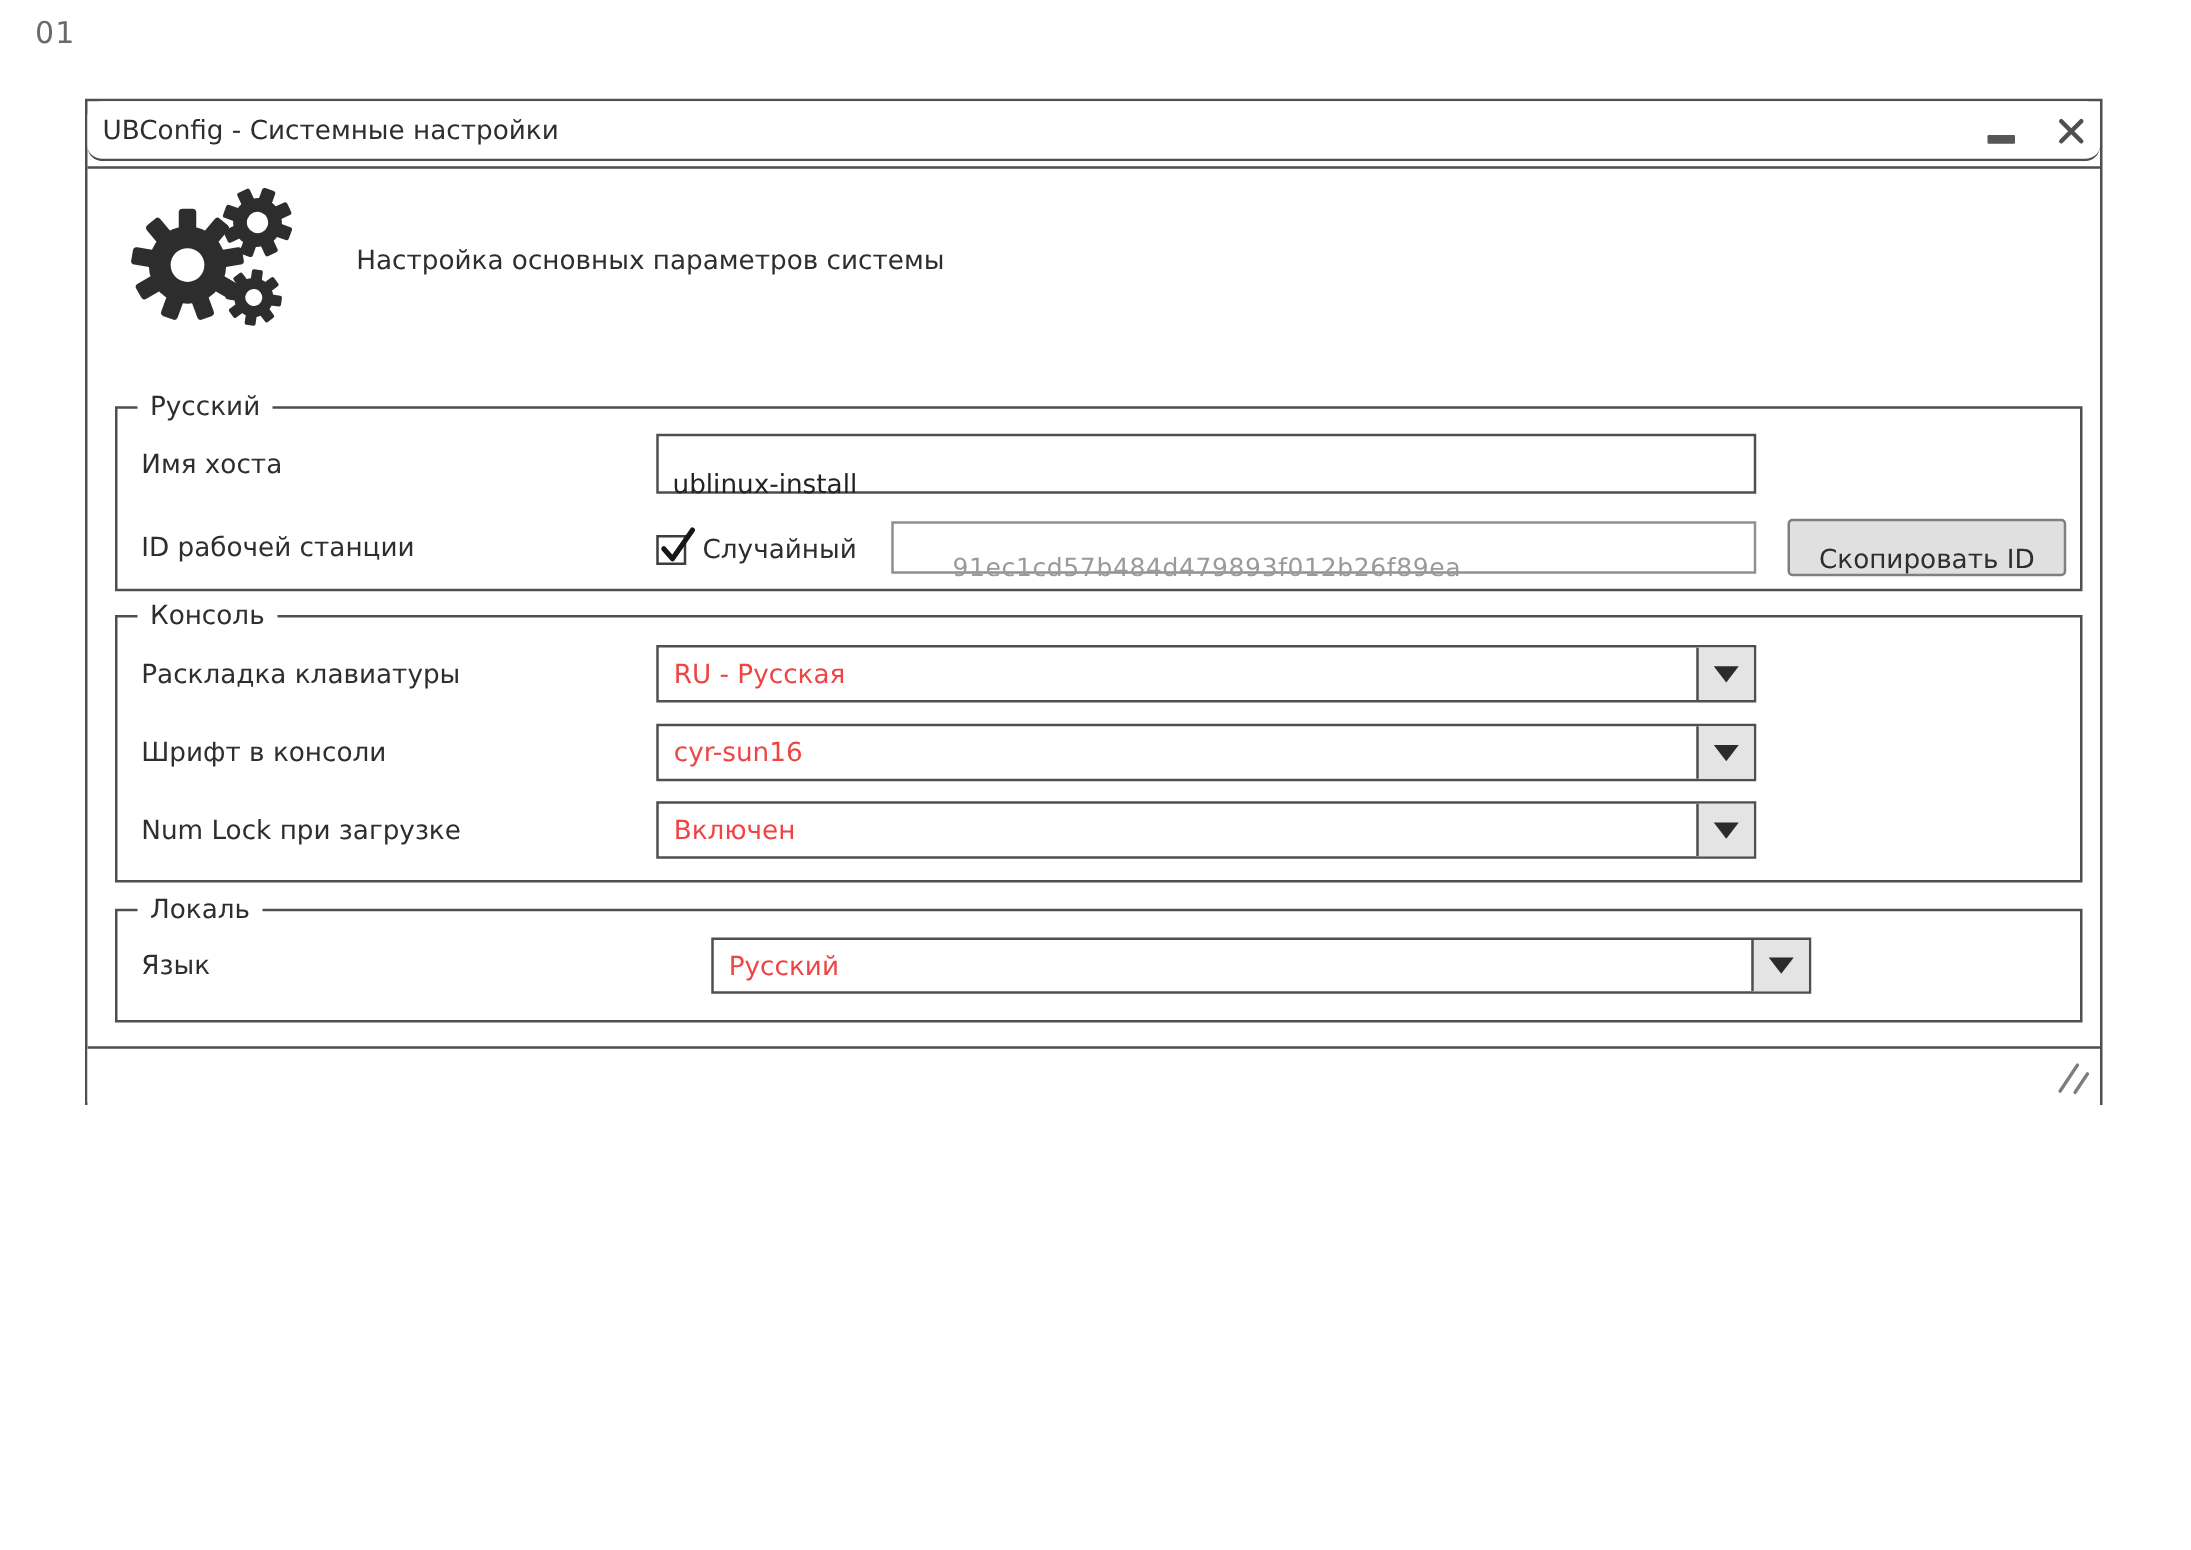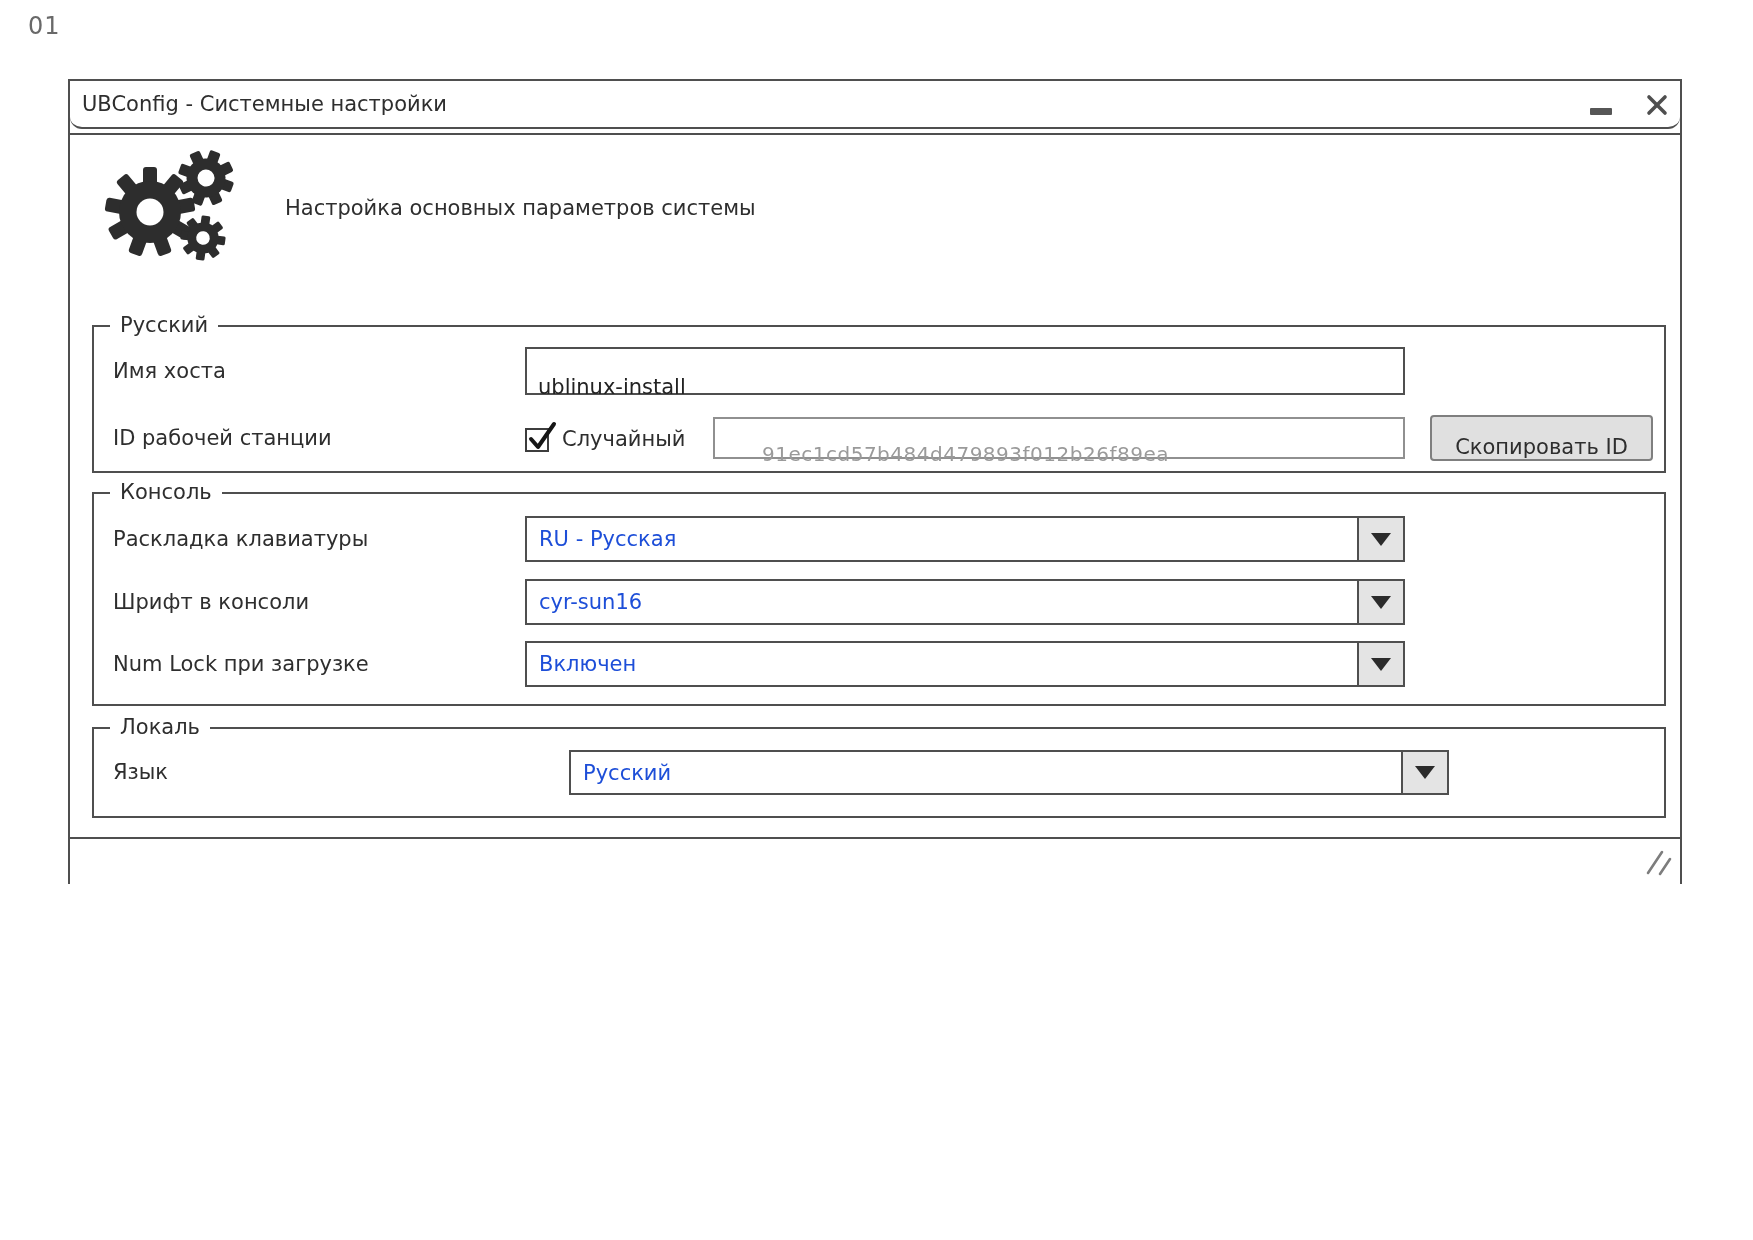--- a/index.html
+++ b/index.html
@@ -36,21 +36,21 @@
   .textbox.disabled{border-color:#909090;}
   .textbox.disabled .val{color:#9a9a9a;font-size:20px;letter-spacing:0.5px;padding-left:47px;}
 
   .checkbox{position:absolute;width:24px;height:24px;border:2px solid #3d3d3d;box-sizing:border-box;background:#fff;cursor:pointer;}
   .checkbox svg{position:absolute;left:1px;top:-9px;overflow:visible;}
 
   .push-btn{position:absolute;background:#e0e0e0;border:2px solid #7f7f7f;border-radius:4px;box-sizing:border-box;
             display:flex;align-items:center;justify-content:center;font-size:21px;color:#2e2e2e;cursor:pointer;white-space:nowrap;}
 
   .dd{position:absolute;background:#fff;border:2px solid #4f4f4f;box-sizing:border-box;cursor:pointer;}
-  .dd .val{position:absolute;left:12px;top:0;bottom:0;display:flex;align-items:center;font-size:21px;color:#1d4ed8;white-space:nowrap;}
+  .dd .val{position:absolute;left:12px;top:0;bottom:0;display:flex;align-items:center;font-size:21px;color:#ef4444;white-space:nowrap;}
   .dd .dd-btn{position:absolute;right:0;top:0;bottom:0;width:44px;background:#e4e4e4;border-left:2px solid #4f4f4f;
               display:flex;align-items:center;justify-content:center;}
   .dd .tri{width:0;height:0;border-left:10px solid transparent;border-right:10px solid transparent;border-top:13px solid #2b2b2b;}
 
   .statusbar{position:absolute;left:0;top:756px;width:100%;height:45px;border-top:2px solid #4f4f4f;background:#fff;box-sizing:content-box;}
   .grip{position:absolute;right:6px;top:8px;cursor:nwse-resize;}
 </style>
 </head>
 <body>
 

